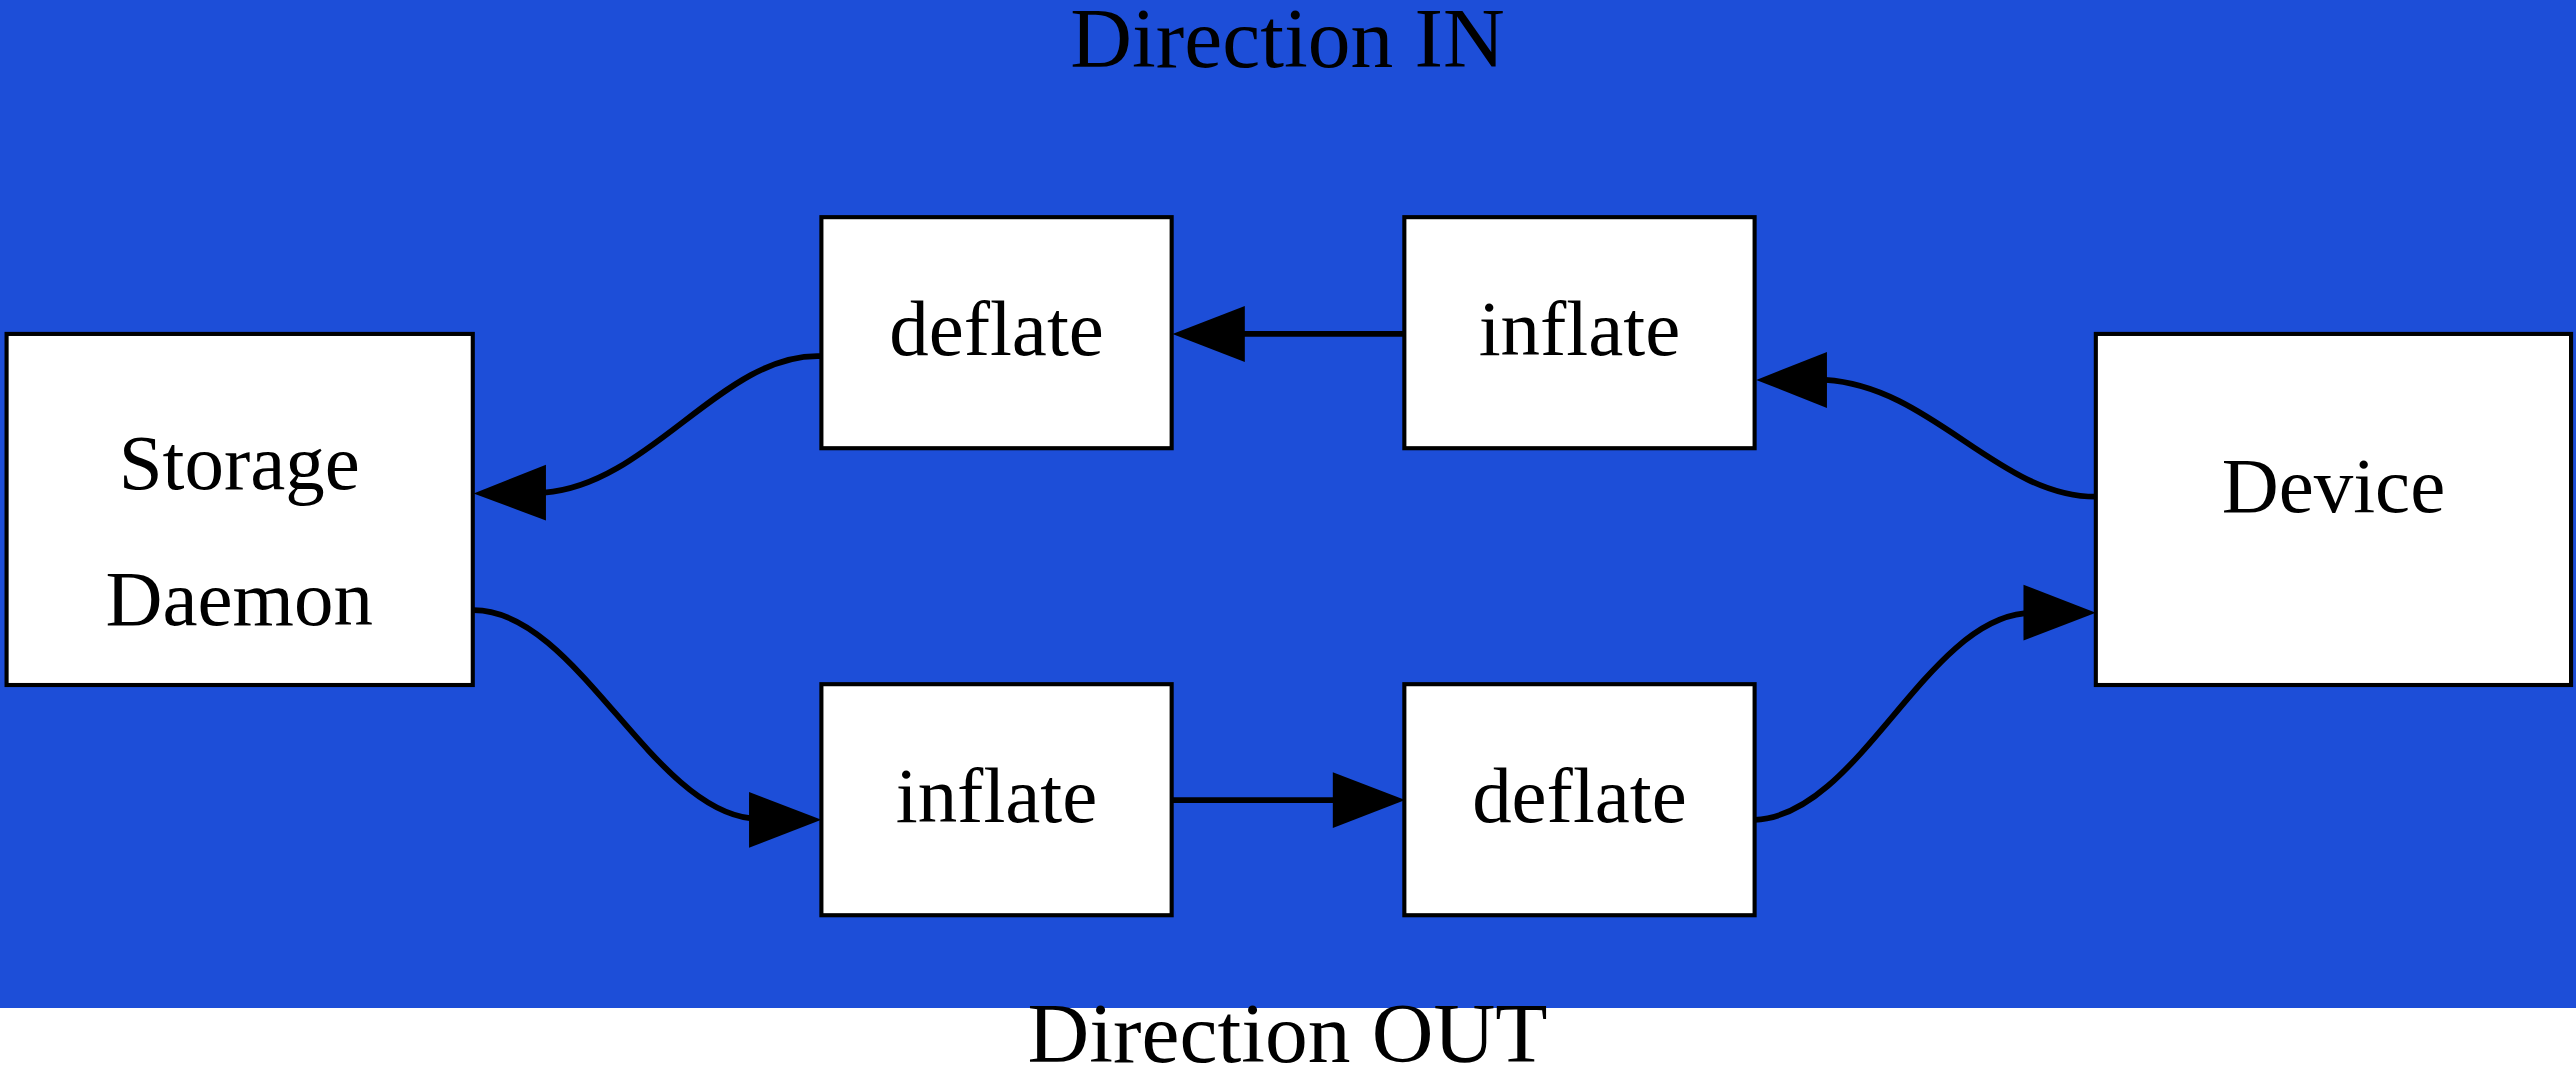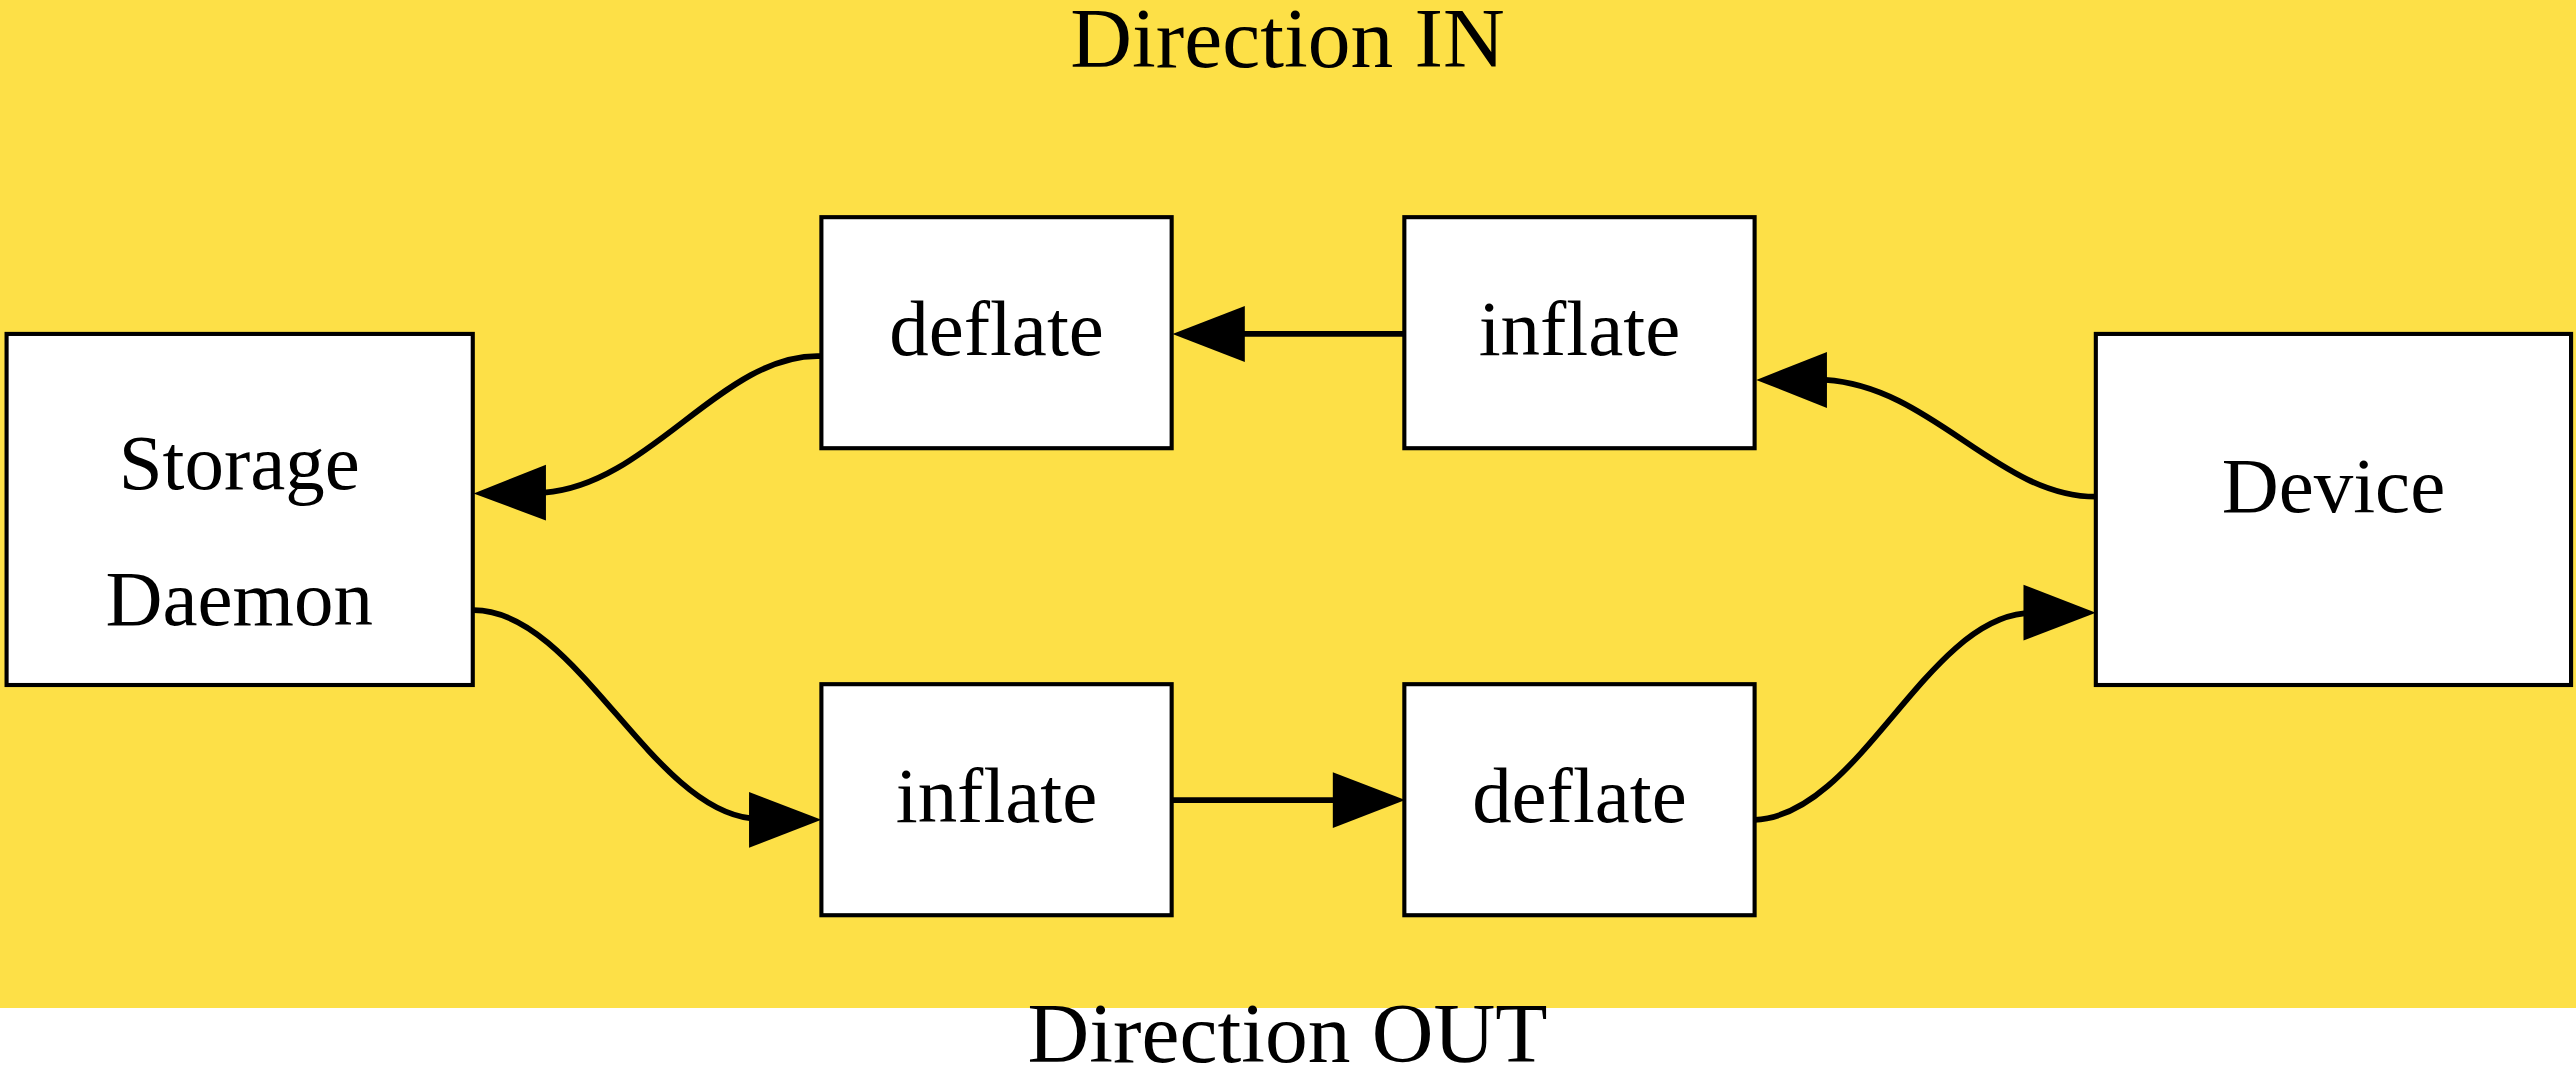--- a/index.html
+++ b/index.html
@@ -10,21 +10,21 @@
   body {
     width: 2576px;
     height: 1088px;
     overflow: hidden;
     font-family: "Liberation Serif", "DejaVu Serif", serif;
   }
   #diagram-root {
     position: relative;
     width: 2576px;
     height: 1008px;
-    background: #fde047;
+    background: #1d4ed8;
   }
   svg.diagram-canvas {
     position: absolute;
     top: 0;
     left: 0;
     width: 2576px;
     height: 1088px;
     display: block;
   }
   .node-box {

